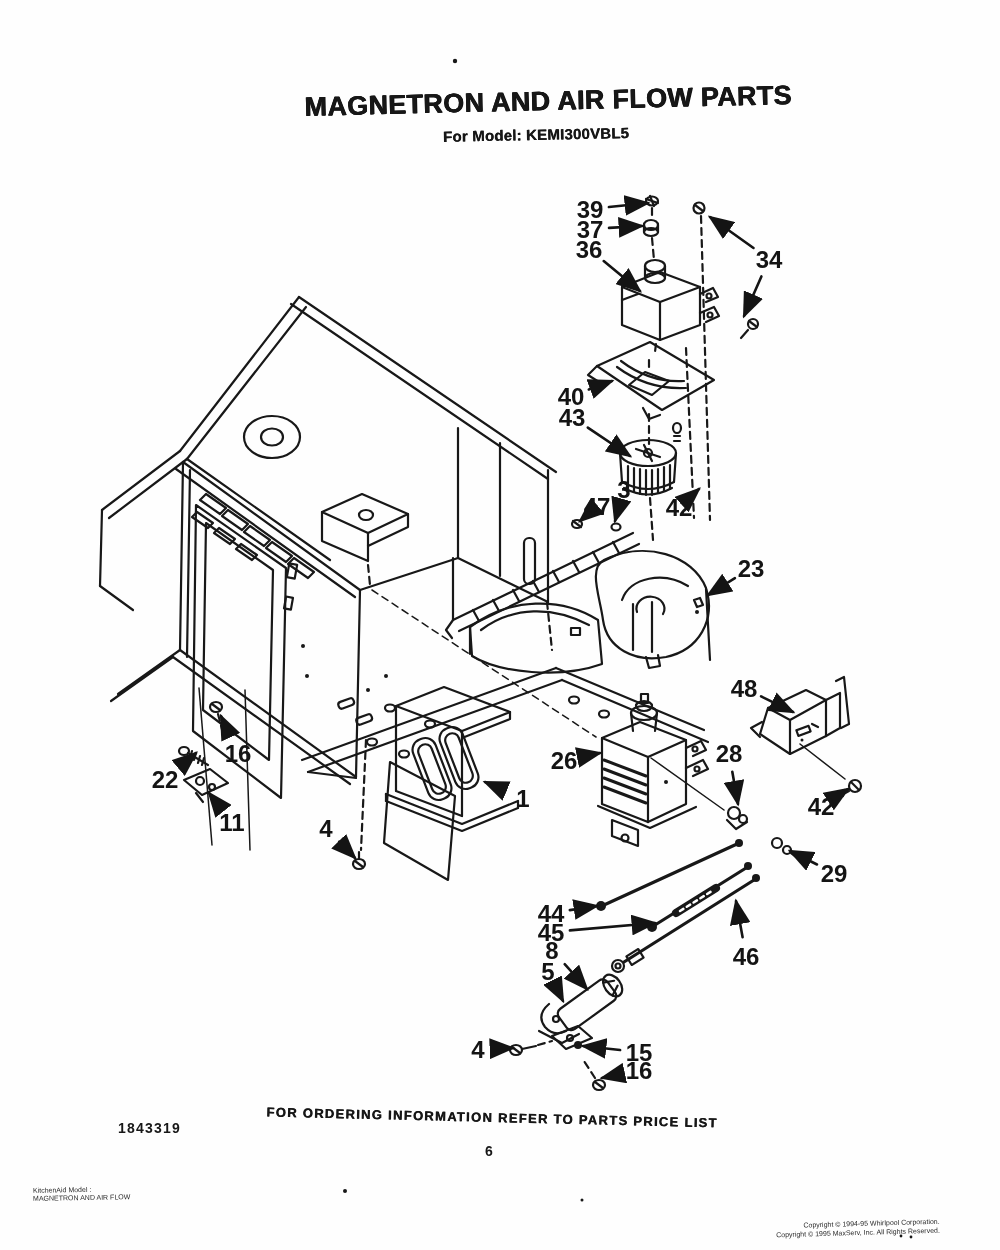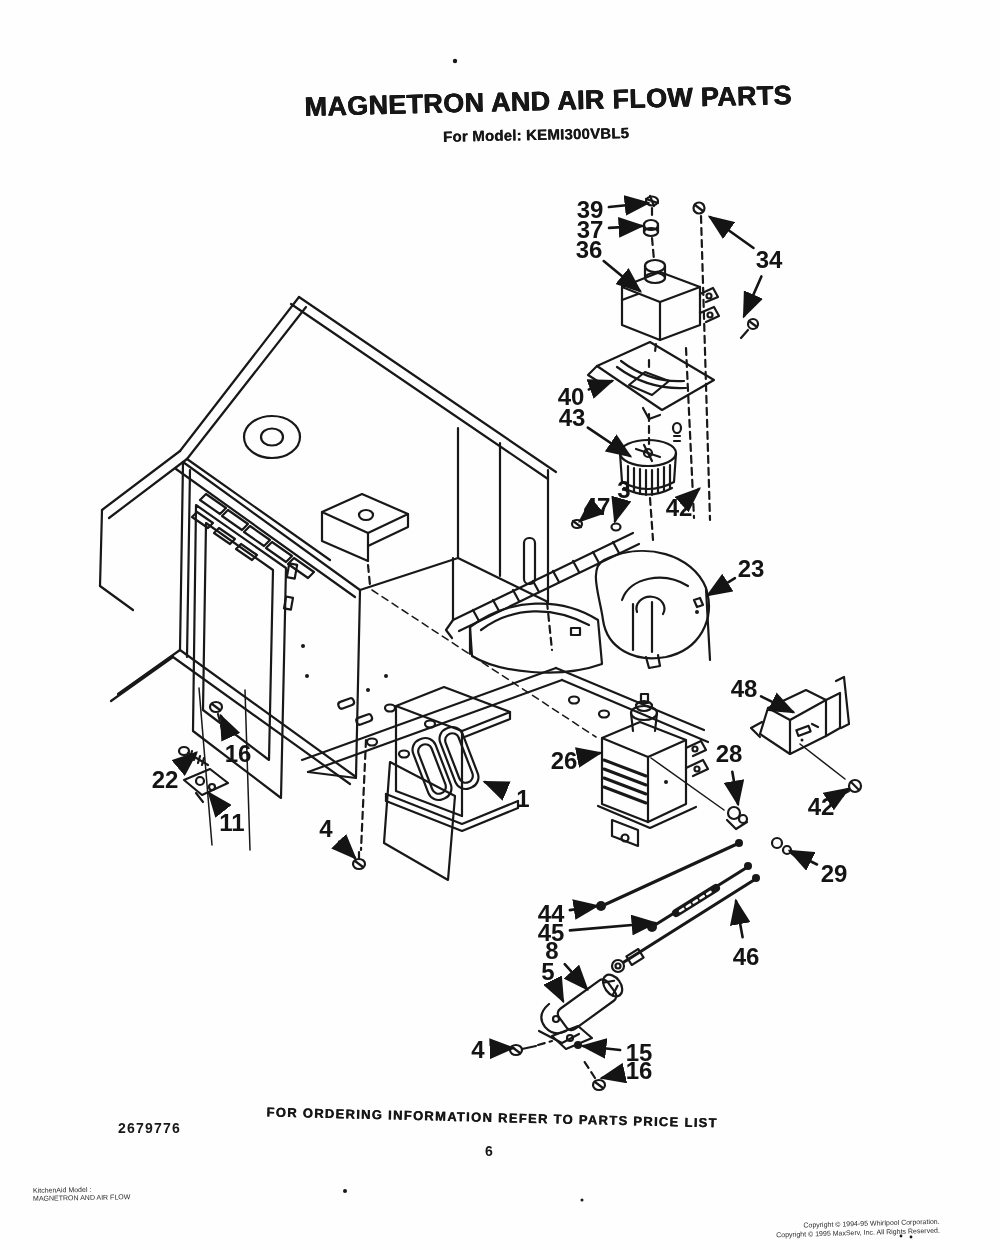--- a/index.html
+++ b/index.html
@@ -510,21 +510,21 @@
         <line x1="620.4" y1="1074.0" x2="602" y2="1078" class="leader" marker-end="url(#arrowhead)"></line>
         <text x="639" y="1070" class="callout">16</text>
       </g>
     </g>
 </svg>
 
 <div id="title" class="abs">MAGNETRON AND AIR FLOW PARTS</div>
 <div id="subtitle" class="abs">For Model: KEMI300VBL5</div>
 <div id="footer-note" class="abs">FOR ORDERING INFORMATION REFER TO PARTS PRICE LIST</div>
 <div id="page-num" class="abs">6</div>
-<div id="doc-num" class="abs">2679776</div>
+<div id="doc-num" class="abs">1843319</div>
 <div id="corner-left" class="abs">
   <div>KitchenAid Model :</div>
   <div>MAGNETRON AND AIR FLOW</div>
 </div>
 <div id="corner-right" class="abs">
   <div>Copyright © 1994-95 Whirlpool Corporation.</div>
   <div>Copyright © 1995 MaxServ, Inc. All Rights Reserved.</div>
 </div>
 
 </body></html>

